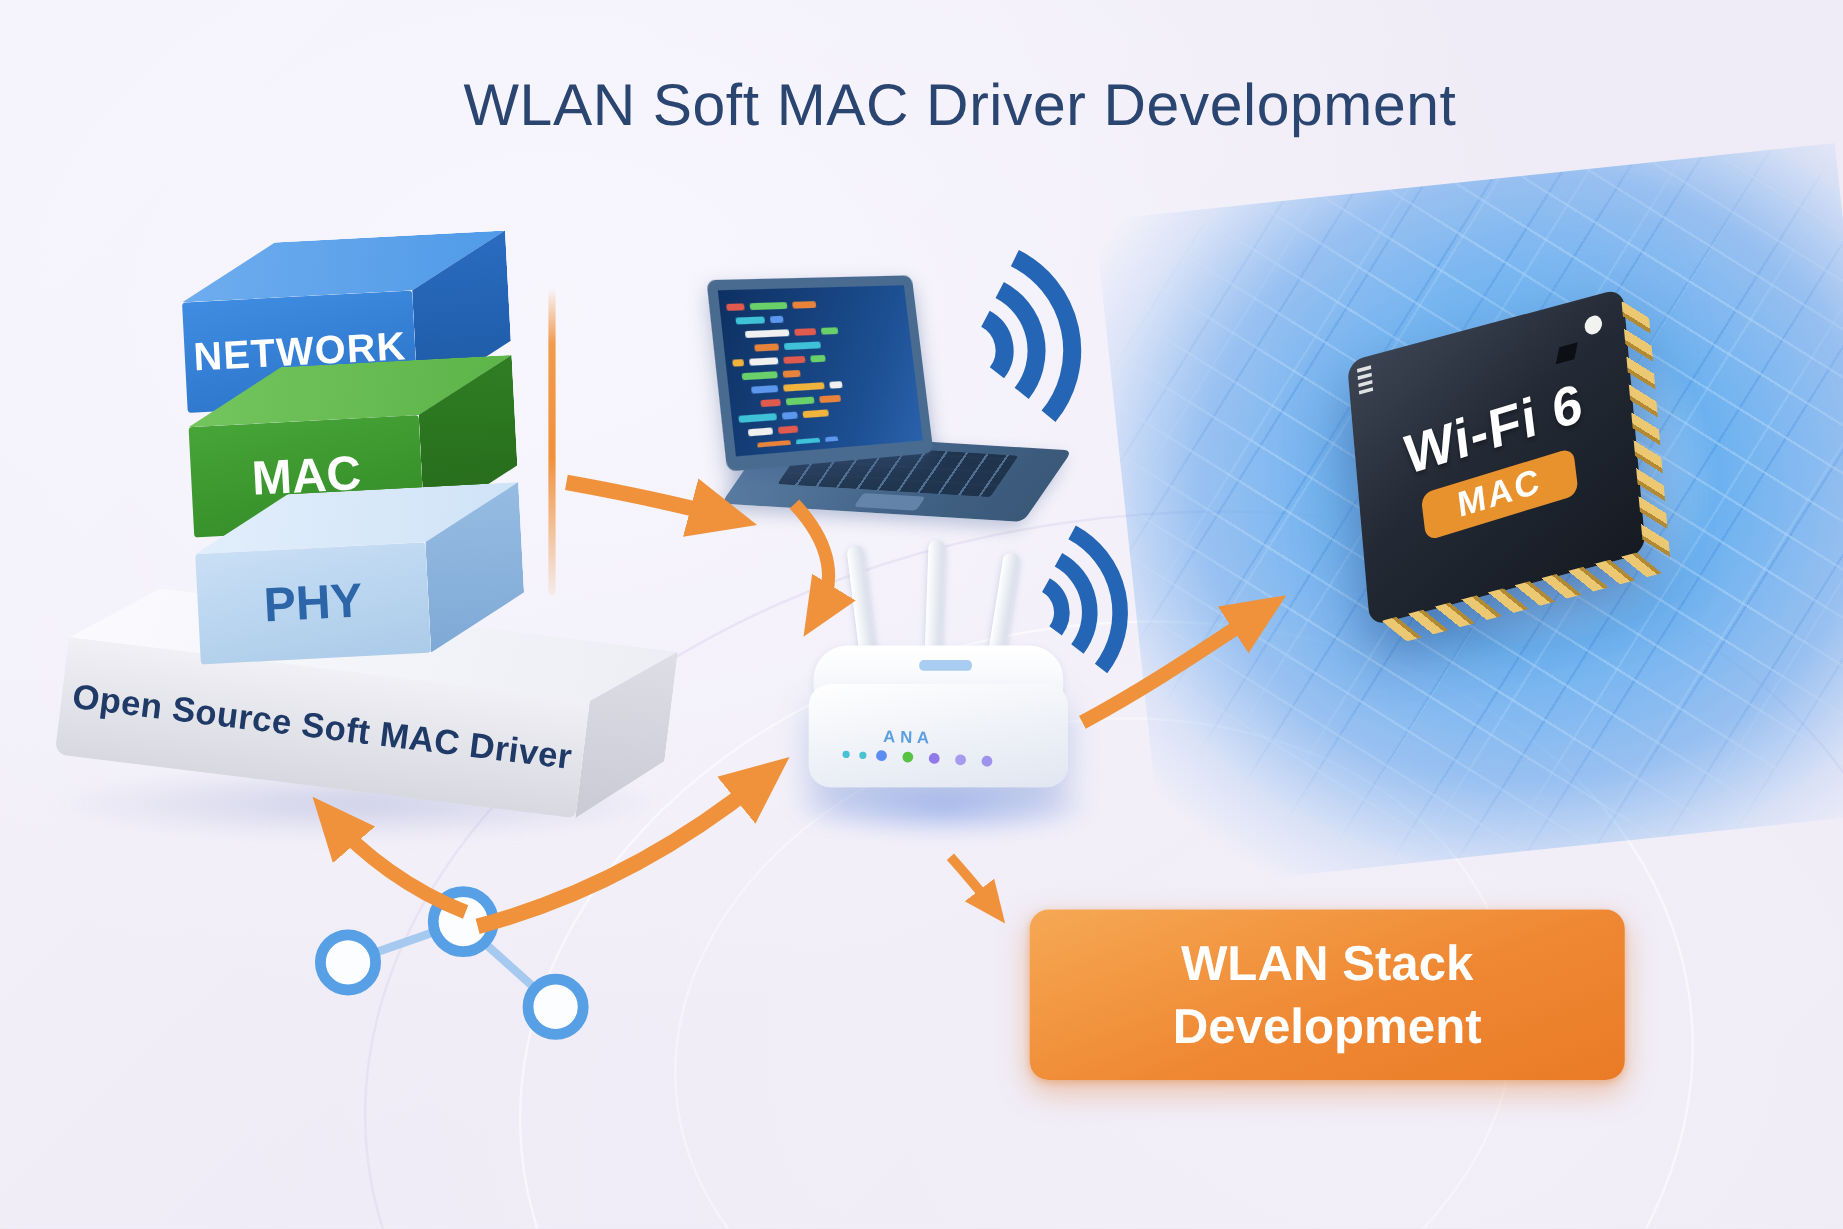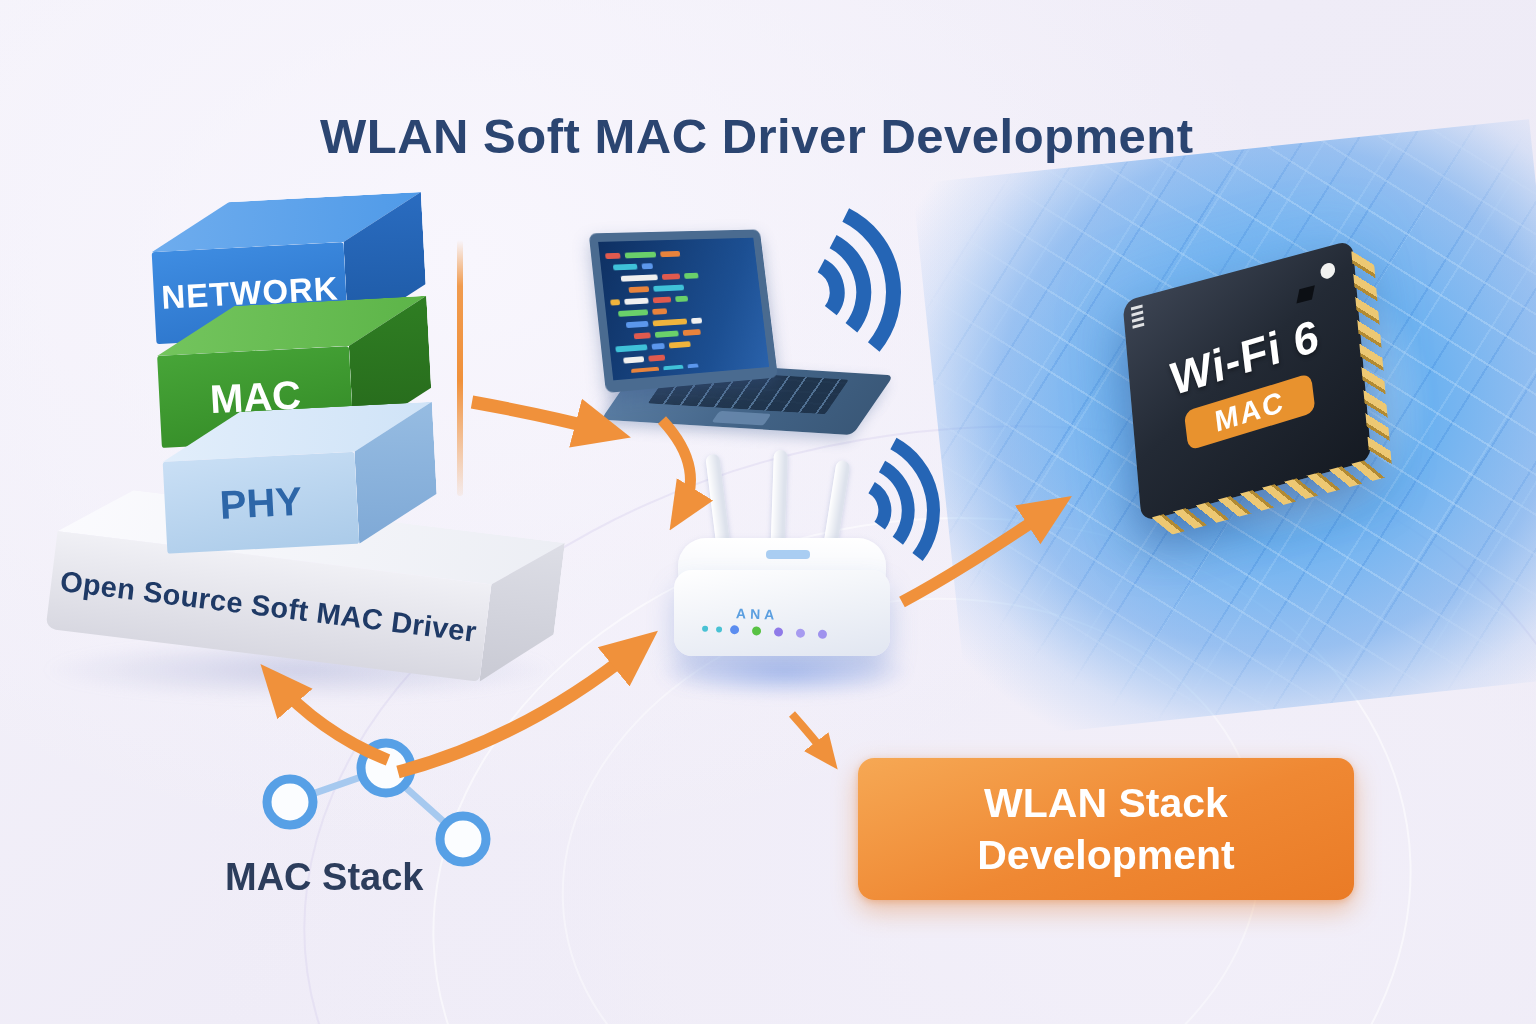--- a/index.html
+++ b/index.html
@@ -11,22 +11,22 @@
       radial-gradient(ellipse at 75% 85%, #f2eff9 0%, rgba(242,239,249,0) 60%),
       linear-gradient(135deg,#f4f2fa 0%,#efecf7 50%,#edeaf5 100%);
   }
   .ring{position:absolute;border:2px solid rgba(255,255,255,.55);border-radius:50%;pointer-events:none;}
   .ring.r1{width:980px;height:760px;left:430px;top:520px;transform:rotate(-9deg);}
   .ring.r2{width:700px;height:540px;left:560px;top:600px;transform:rotate(-9deg);border-color:rgba(255,255,255,.4);}
   .ring.r3{width:1300px;height:900px;left:300px;top:430px;transform:rotate(-8deg);border-color:rgba(222,216,240,.55);}
 
   
   #title{
-    position:absolute;left:320px;top:60px;width:960px;text-align:left;
-    font-size:49px;font-weight:bold;letter-spacing:.5px;color:var(--title-navy,#2b4571);margin-top:48px;
+    position:absolute;left:320px;top:60px;width:960px;text-align:center;
+    font-size:49px;font-weight:normal;letter-spacing:.5px;color:var(--title-navy,#2b4571);
   }
 
   
   #stack{position:absolute;left:160px;top:196px;width:380px;height:420px;transform:rotate(-3deg);}
   .block{position:absolute;left:0;width:272px;height:138px;}
   .face{position:absolute;}
   .face.front{left:0;top:46px;width:192px;height:92px;border-radius:3px;
     display:flex;align-items:center;justify-content:center;font-weight:bold;color:#fff;}
   .face.top{left:0;top:0;width:272px;height:46px;
     clip-path:polygon(29.4% 0,100% 0,70.6% 100%,0 100%);}
@@ -257,21 +257,20 @@
           <span class="led" style="background: rgb(167, 155, 240);"></span>
           <span class="led" style="background: rgb(159, 146, 238);"></span>
         </div>
     </div>
   </div>
 
   <div id="result-box">
     <div class="box-label">WLAN Stack Development</div>
   </div>
 
-  <div id="macstack-label">MAC Stack</div>
 
   <svg id="overlay" viewBox="0 0 1536 1024">
     <defs>
       <marker id="ah" viewBox="0 0 10 10" refX="5.5" refY="5" markerWidth="4.4" markerHeight="4.4" orient="auto">
         <path d="M0,0.6 L10,5 L0,9.4 z" fill="#f0913b"></path>
       </marker>
     </defs>
 
     <g>
       <line class="graph-edge" x1="292" y1="801" x2="384" y2="769"></line>

